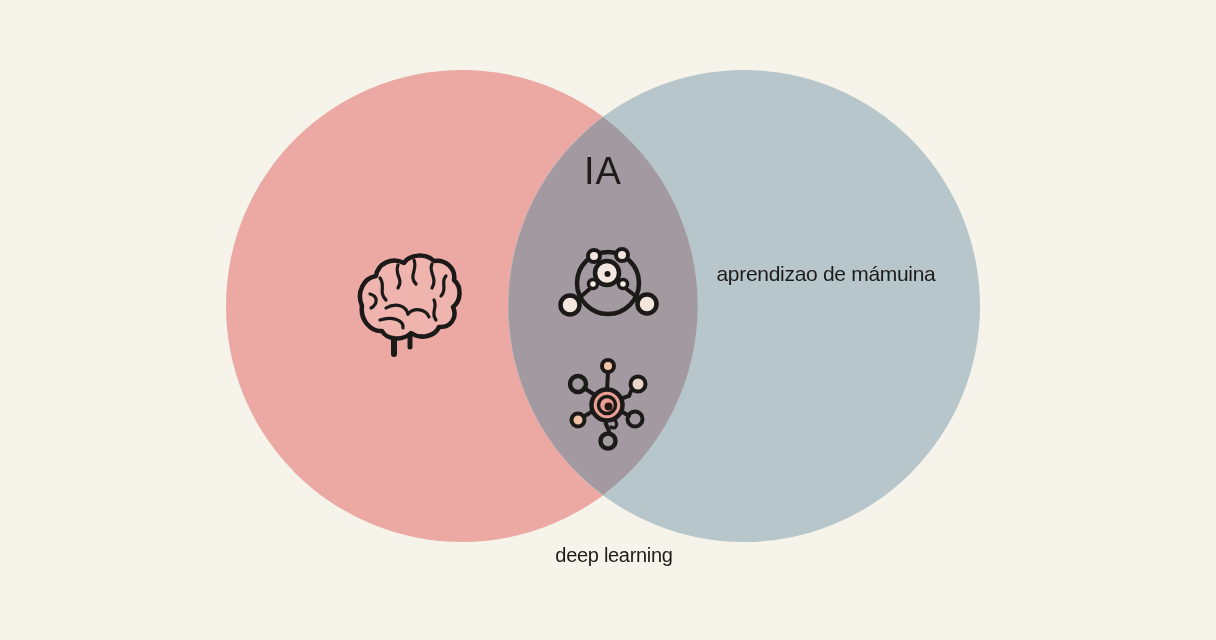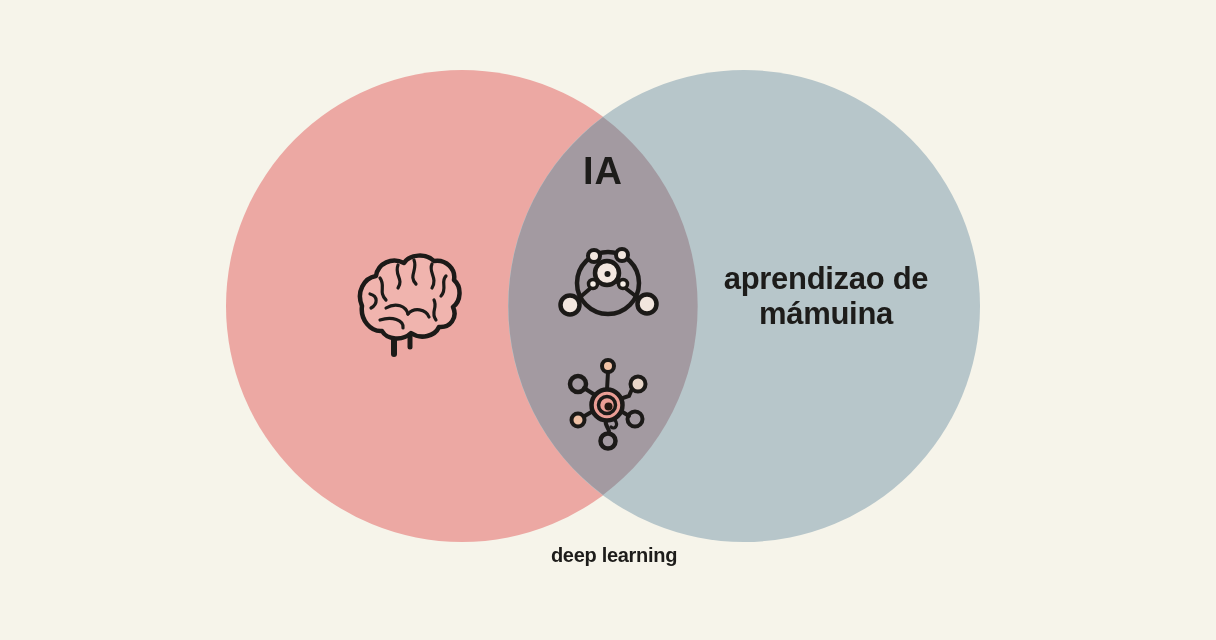--- a/index.html
+++ b/index.html
@@ -22,36 +22,36 @@
   }
   .icon-svg {
     position: absolute;
   }
   .brain-icon   { left: 346px; top: 250px; }
   .molecule-icon{ left: 556px; top: 244px; }
   .hub-icon     { left: 563px; top: 356px; }
   .label {
     position: absolute;
     color: #1d1c1a;
-    font-weight: 700;
+    font-weight: 400;
     text-align: center;
     letter-spacing: -0.3px;
   }
   .label-ia {
     left: 548px;
     top: 150px;
     width: 110px;
     font-size: 38px;
     letter-spacing: 1px;
   }
   .label-right {
     left: 700px;
     top: 262px;
     width: 252px;
-    font-size: 31px;
+    font-size: 21px;
     line-height: 1.12;
   }
   .label-caption {
     left: 495px;
     top: 544px;
     width: 238px;
     font-size: 20px;
   }
 </style>
 </head>

